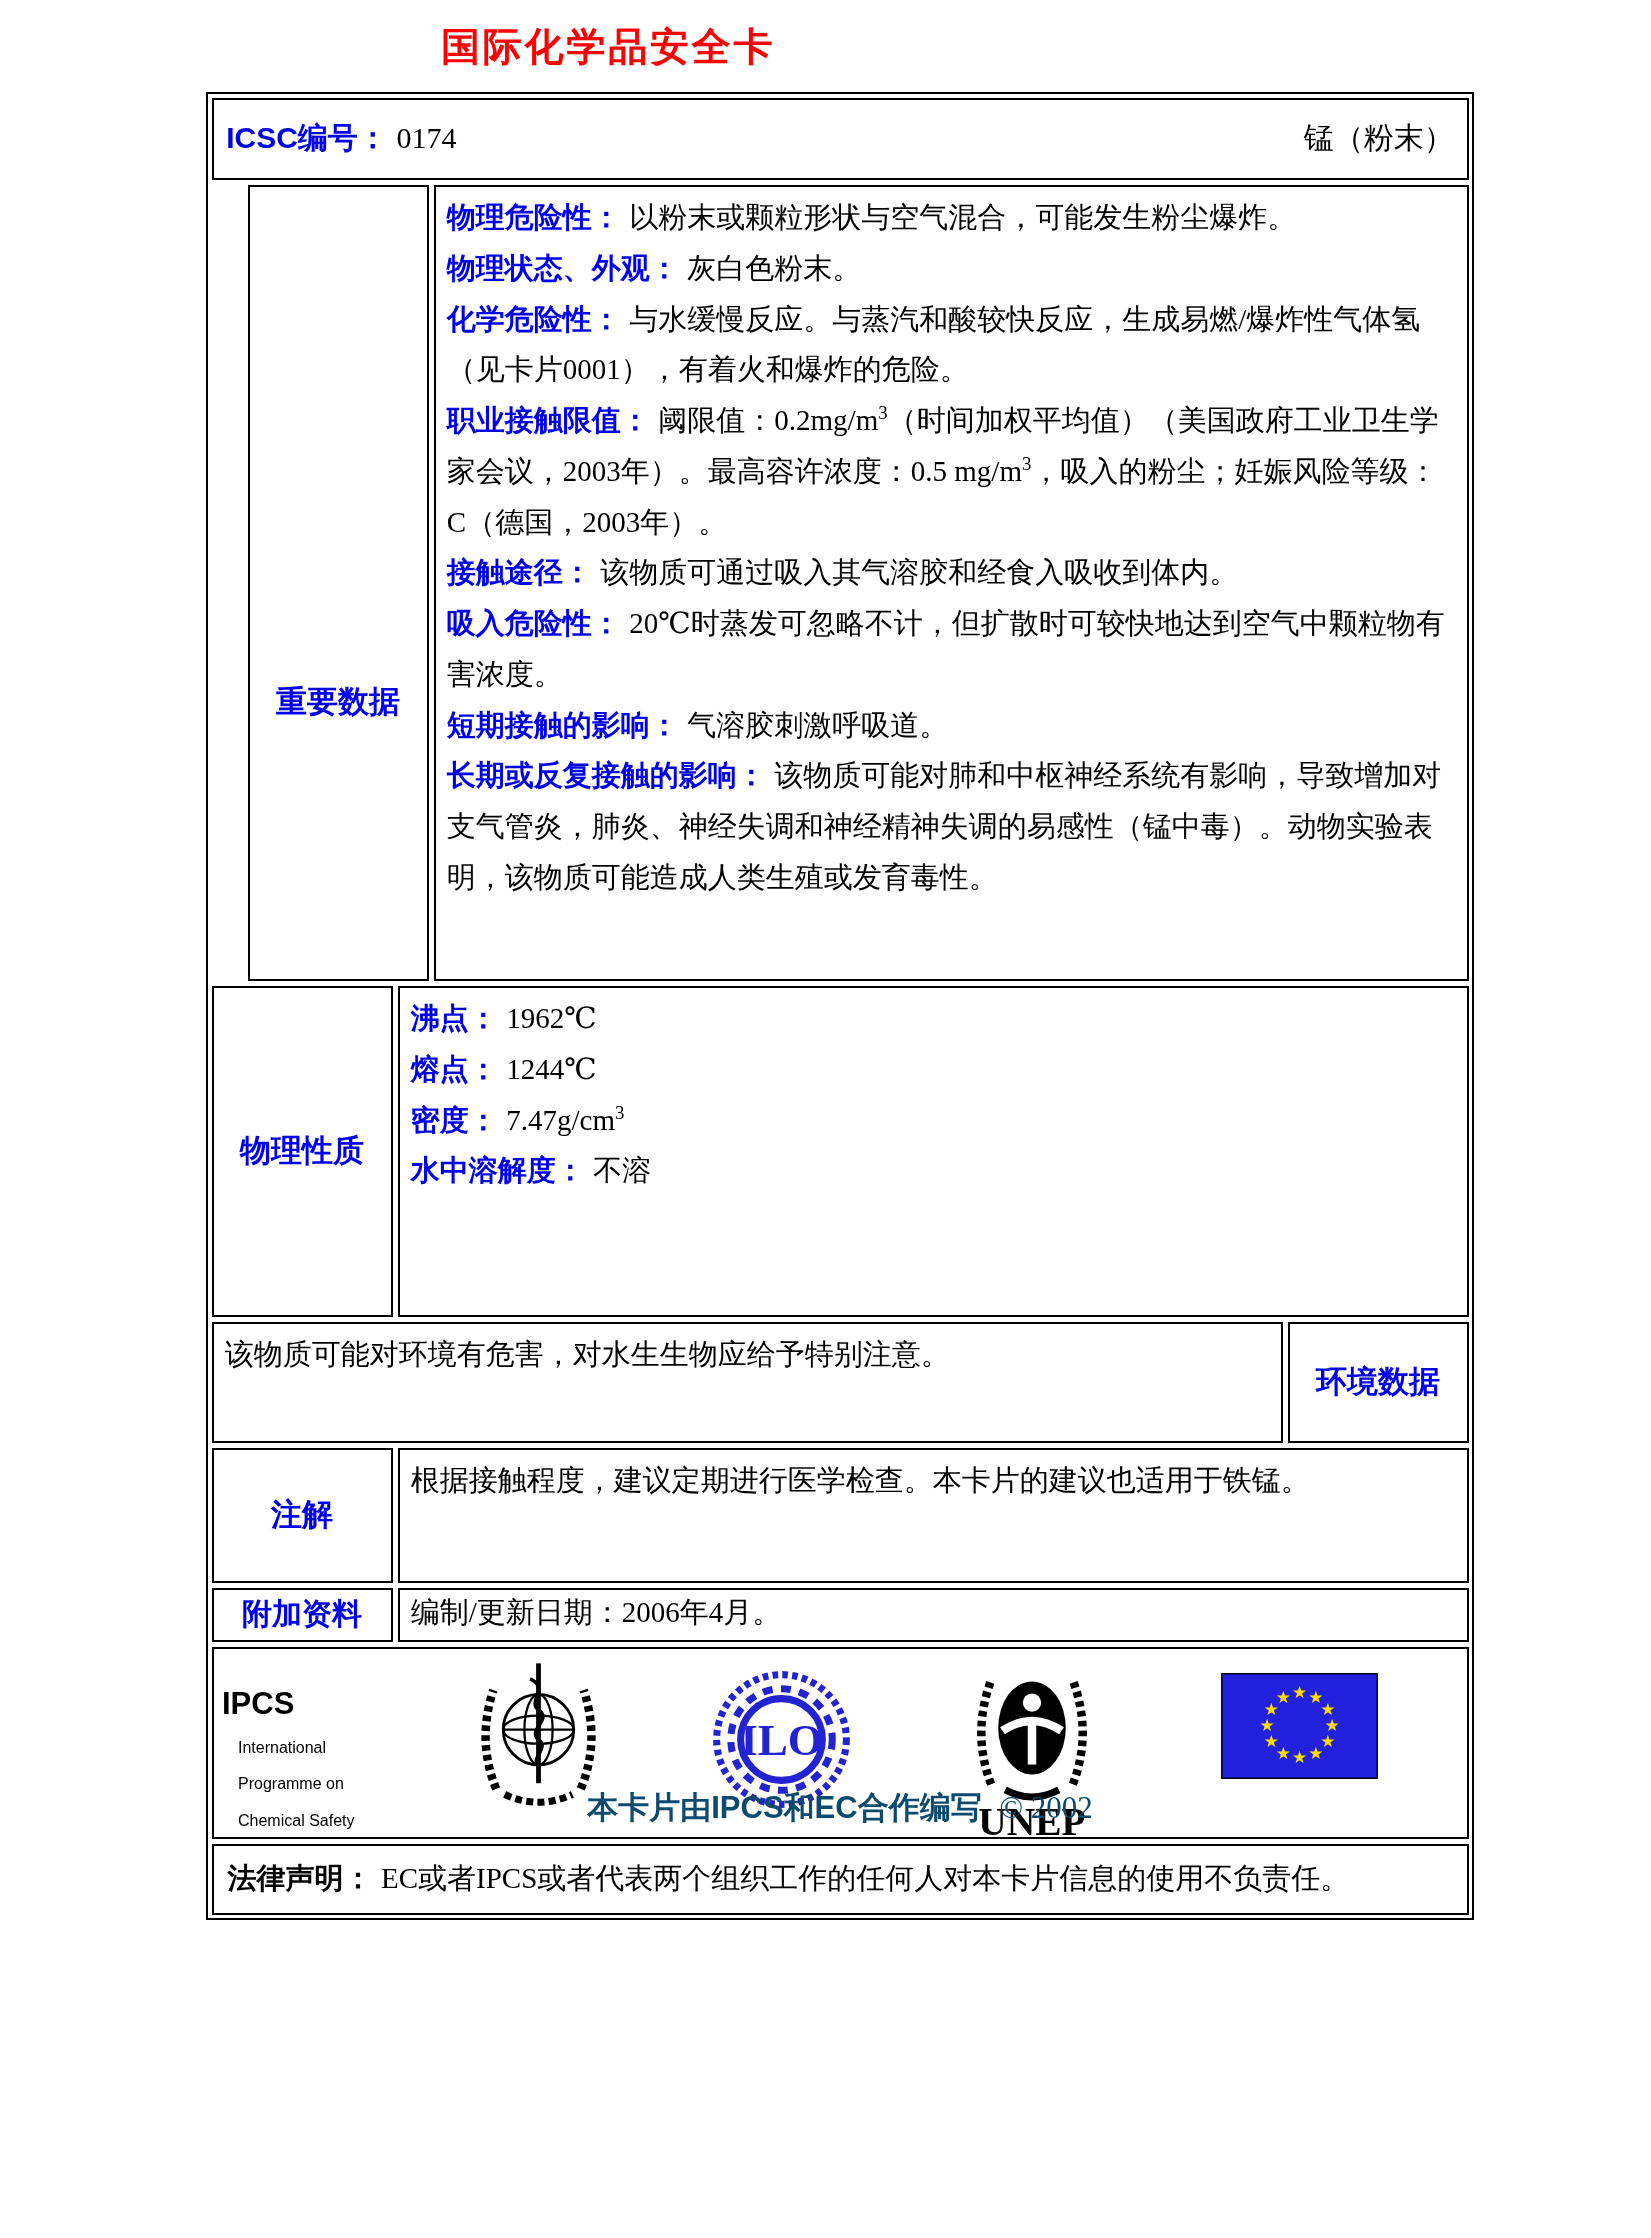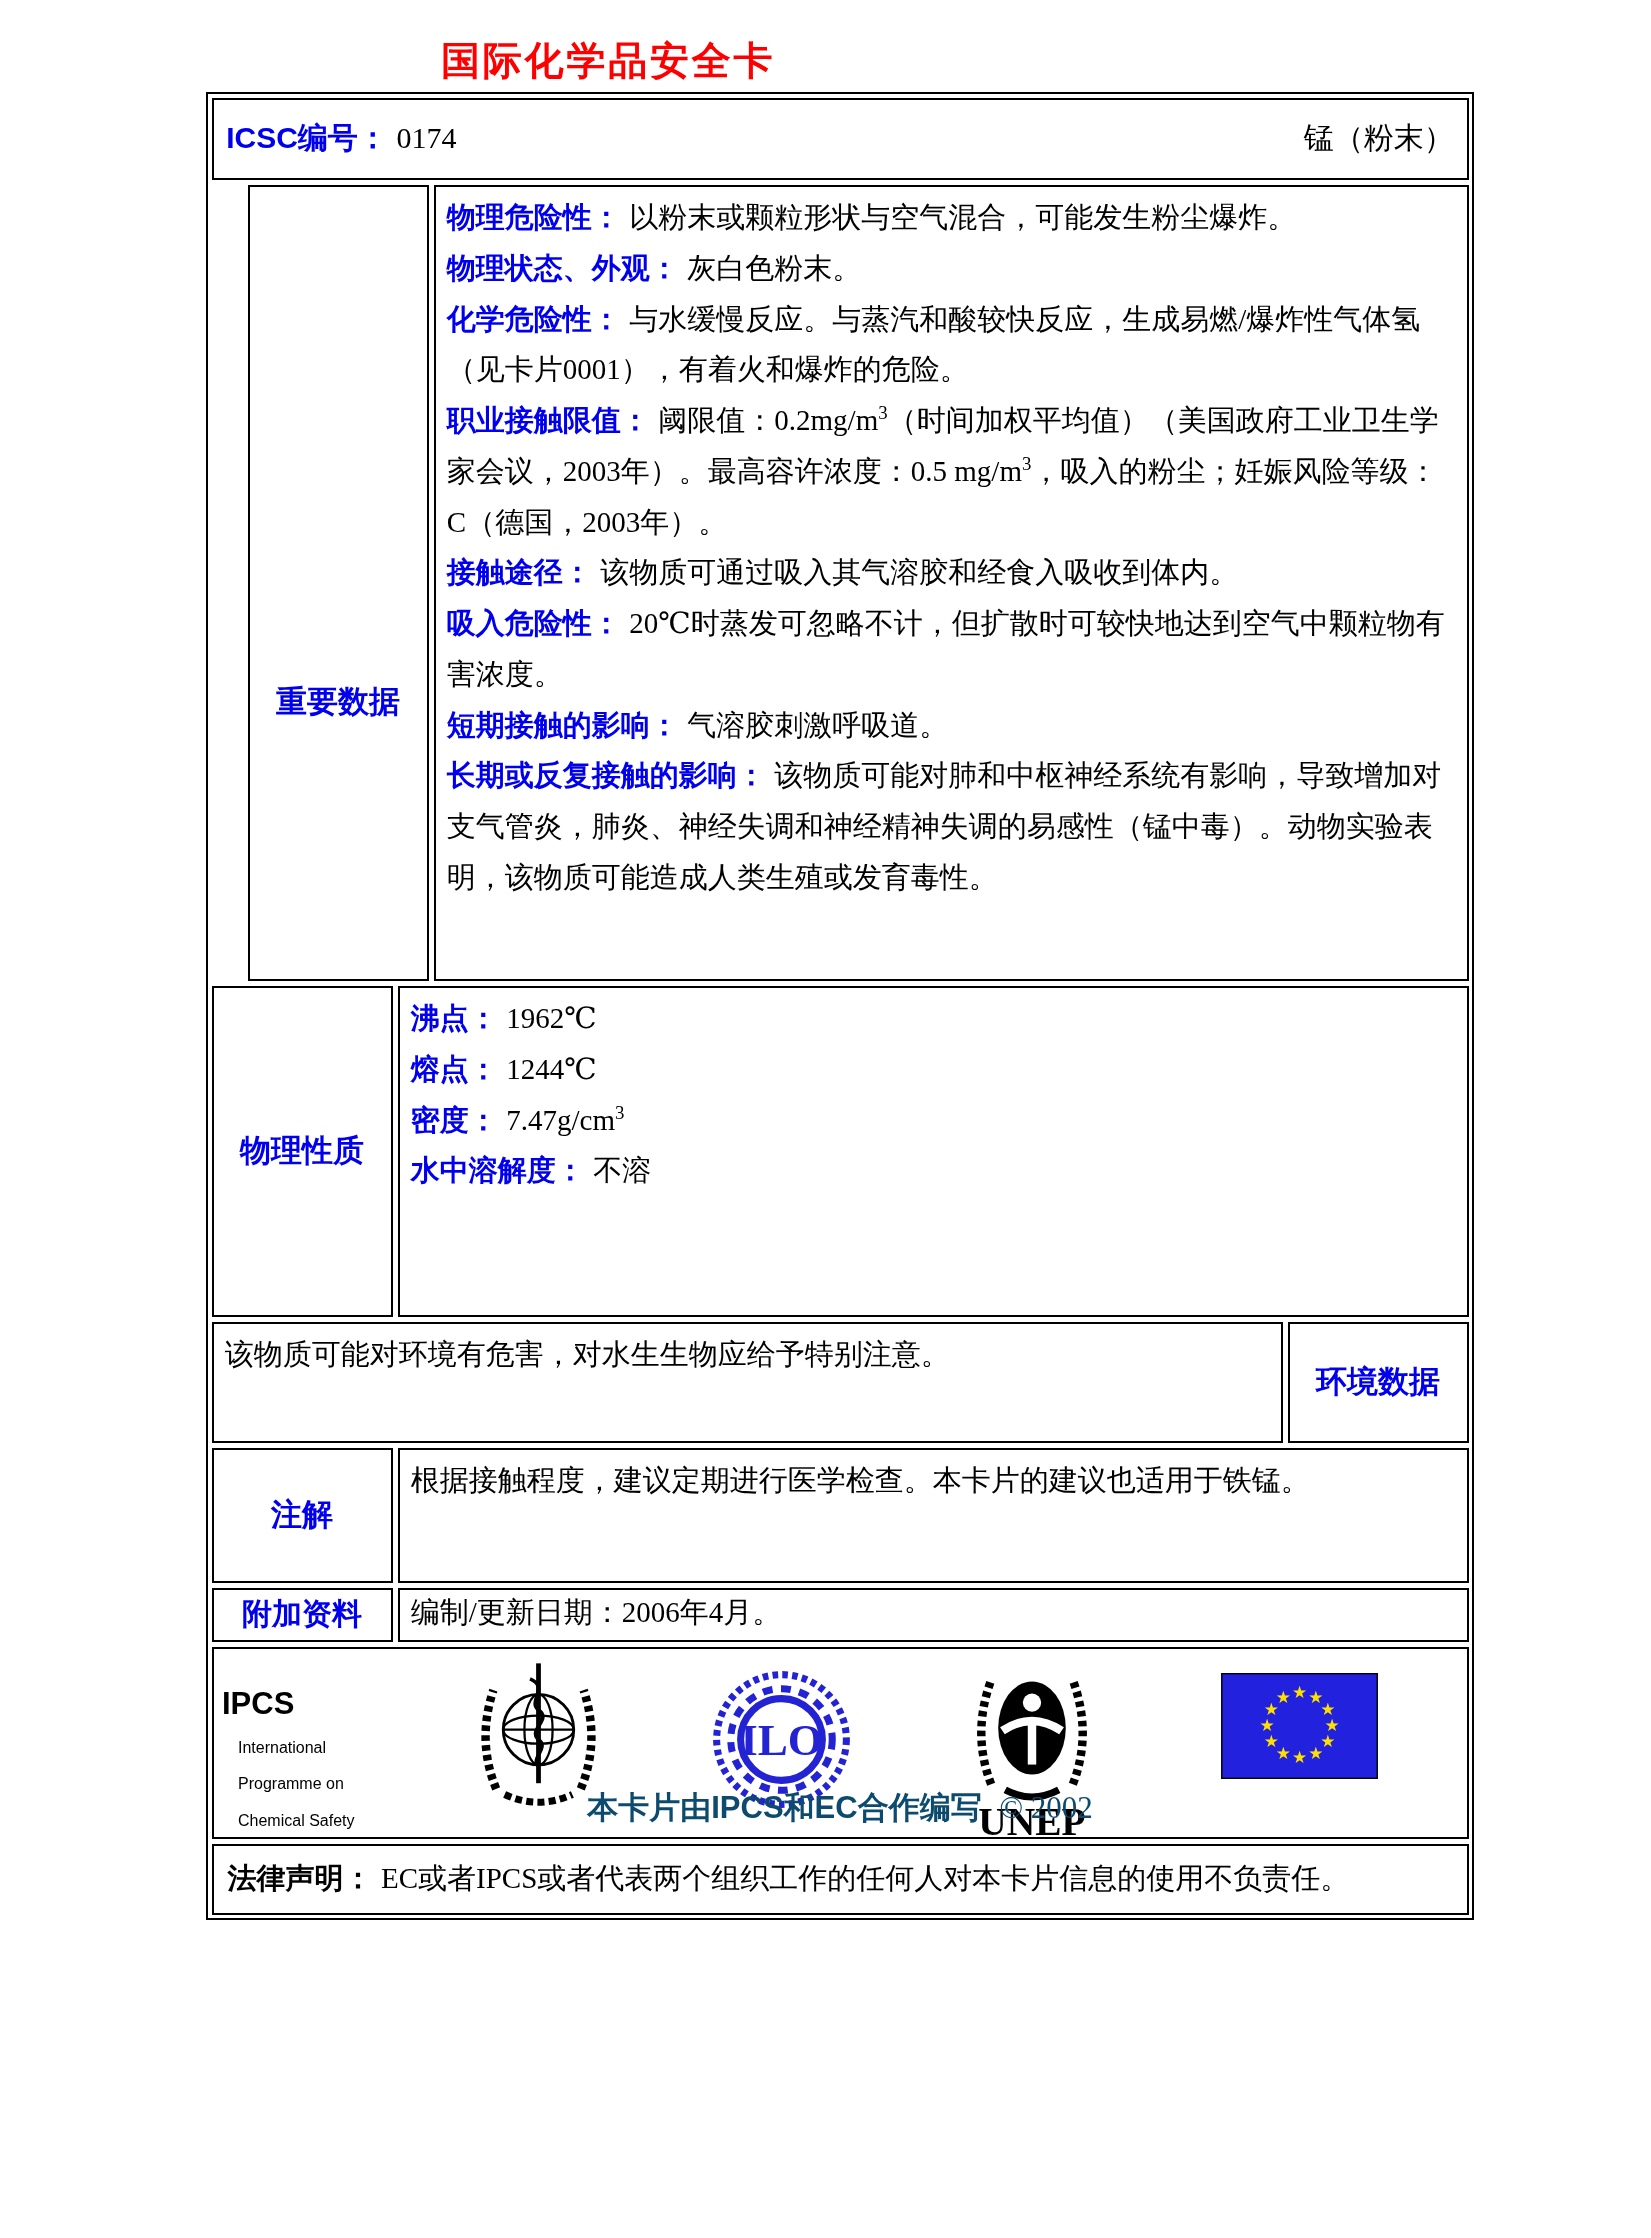--- a/index.html
+++ b/index.html
@@ -4,21 +4,20 @@
 <style>
   html,body{margin:0;padding:0;}
   body{
     width:1652px;height:2239px;background:#ffffff;position:relative;
     font-family:"Liberation Serif","DejaVu Serif",serif;color:#000;
   }
   .page-title{
     position:absolute;left:441px;top:20px;
     font-size:39px;font-weight:bold;color:#ff0000;letter-spacing:2.8px;
     font-family:"Liberation Serif","DejaVu Serif",serif;
-    margin-top:14px;
   }
   .card{
     position:absolute;left:206px;top:92px;width:1268px;
     box-sizing:border-box;border:2.8px solid #000;padding:3.5px;background:#fff;
   }
   .row{display:flex;gap:5px;margin-bottom:5px;}
   .row:last-child{margin-bottom:0;}
   .cell{box-sizing:border-box;border:2.8px solid #000;background:#fff;overflow:hidden;}
   .label-cell{
     flex:0 0 181px;display:flex;align-items:center;justify-content:center;

